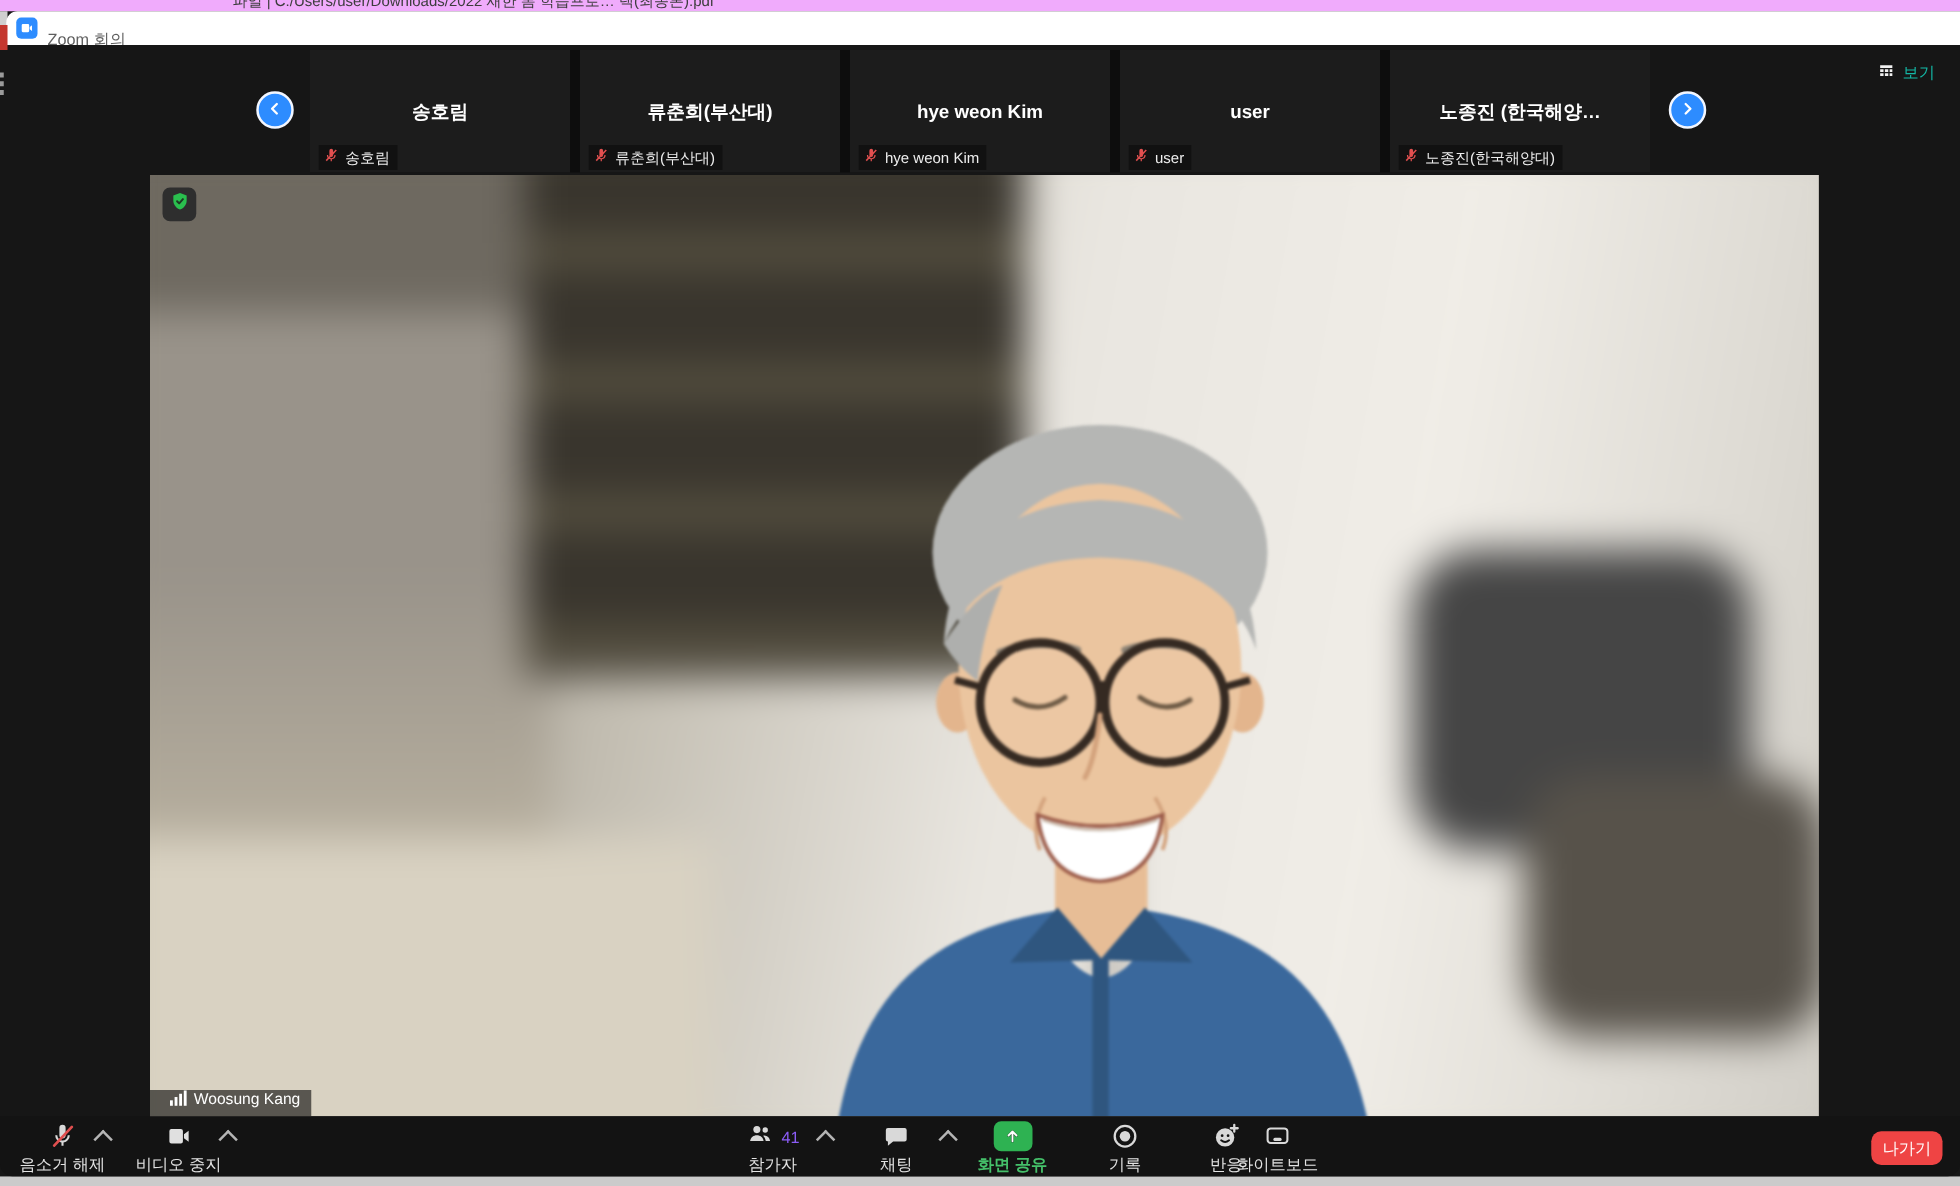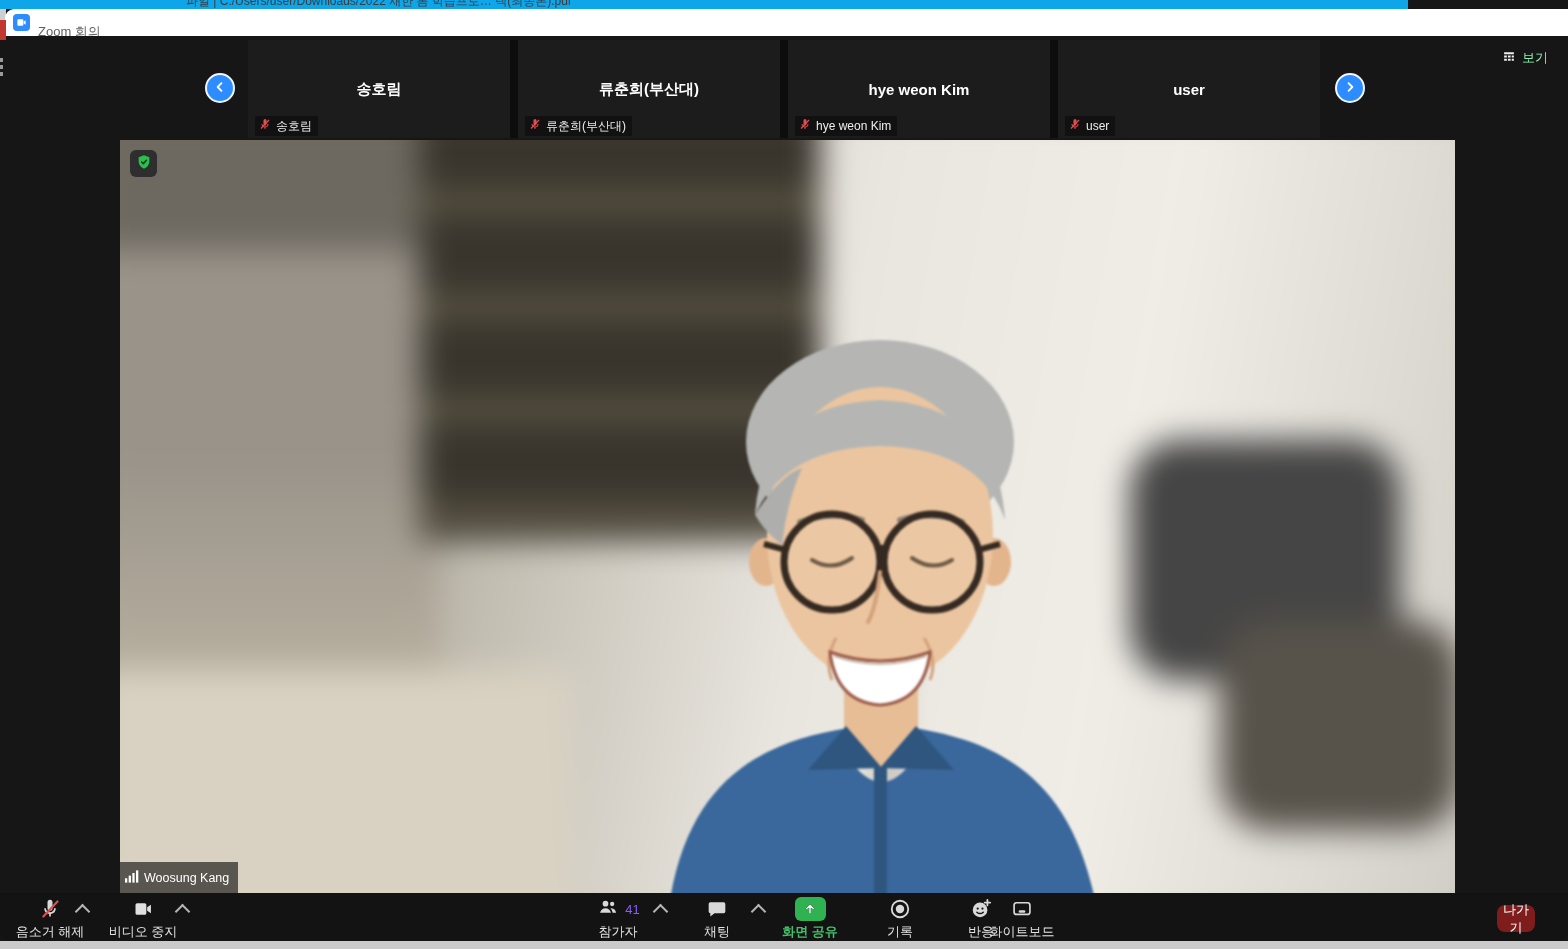--- a/index.html
+++ b/index.html
@@ -1,21 +1,21 @@
 <!DOCTYPE html>
 <html><head>
 <meta charset="utf-8">
 <style>
   html,body{margin:0;padding:0;}
   body{width:1568px;height:949px;overflow:hidden;position:relative;
        font-family:"Liberation Sans","DejaVu Sans",sans-serif;background:#161616;}
   .abs{position:absolute;}
 
   
-  .bg-strip{left:0;top:0;width:1408px;height:9px;background:#0ea5e9;overflow:hidden;z-index:1;}
+  .bg-strip{left:0;top:0;width:1568px;height:9px;background:#f0abfc;overflow:hidden;z-index:1;}
   .bg-strip-text{position:absolute;left:186px;top:-7px;font-size:12px;color:#3c3c3c;white-space:nowrap;}
   .edge-gray{left:0;top:9px;width:6px;height:11px;background:#cfcfcf;z-index:1;}
   .edge-red{left:0;top:20px;width:6px;height:20px;background:#c4372f;z-index:3;}
   .edge-grip{left:0;top:58px;width:3px;height:4px;background:#9a9a9a;z-index:3;
              box-shadow:0 7px 0 #9a9a9a,0 14px 0 #9a9a9a;}
 
   
   .titlebar{left:5px;top:9px;width:1563px;height:27px;background:#ffffff;
             border-top-left-radius:9px;display:flex;align-items:center;z-index:2;}
   .zoom-icon{width:17px;height:17px;margin-left:8px;border-radius:4px;background:#2d8cff;
@@ -28,54 +28,54 @@
   
   .strip{position:absolute;left:248px;top:4px;width:1072px;height:98px;display:flex;gap:8px;background:#0d0d0d;}
   .tile{flex:1;position:relative;background:#1c1c1c;display:flex;align-items:center;justify-content:center;}
   .tile-name{font-size:15px;font-weight:bold;color:#ffffff;white-space:nowrap;overflow:hidden;max-width:168px;}
   .tile-chip{position:absolute;left:7px;bottom:2px;height:20px;display:flex;align-items:center;gap:5px;
              background:rgba(16,16,16,.88);padding:0 6px 0 4px;font-size:12px;color:#ededed;white-space:nowrap;z-index:4;}
   .nav-arrow{position:absolute;top:37px;width:30px;height:30px;border-radius:50%;background:#2d8cff;
              border:2px solid #f2f6ff;display:flex;align-items:center;justify-content:center;cursor:pointer;padding:0;}
   .nav-arrow.left{left:205px;} .nav-arrow.right{left:1335px;}
   .view-btn{position:absolute;left:1502px;top:11px;height:22px;display:flex;align-items:center;gap:6px;
-            color:#86efac;font-size:13px;cursor:pointer;}
+            color:#14b8a6;font-size:13px;cursor:pointer;}
 
   
   .video{position:absolute;left:120px;top:104px;width:1335px;height:753px;overflow:hidden;background:#8f897d;}
   .vbg{position:absolute;inset:-30px;filter:blur(16px);}
   .vbg-base{position:absolute;inset:0;background:linear-gradient(100deg,#8f897d 0%,#a19b8f 16%,#c4bfb3 32%,
             #e9e6e0 52%,#f0ede7 72%,#dedbd4 88%,#cfccc5 100%);}
   .shelf-left{position:absolute;left:0;top:0;width:350px;height:580px;
               background:linear-gradient(180deg,#6e6960 0 140px,#99938a 140px 60%,#b9b1a0 100%);}
   .shelf-dark{position:absolute;left:330px;top:0;width:400px;height:430px;
               background:repeating-linear-gradient(180deg,#39352d 0 80px,#5a5443 80px 104px);}
   .floor-left{position:absolute;left:0;top:560px;width:480px;height:260px;background:#d9d2c2;}
   .blob-a{position:absolute;left:1040px;top:330px;width:270px;height:240px;background:#454545;border-radius:50px;}
   .blob-b{position:absolute;left:1130px;top:510px;width:240px;height:210px;background:#57524a;border-radius:50px;}
   .pole{position:absolute;left:795px;top:490px;width:7px;height:300px;background:#3e3a33;}
   .person{position:absolute;left:430px;top:160px;filter:blur(1.2px);}
 
   .shield-chip{position:absolute;left:10px;top:10px;width:27px;height:27px;border-radius:6px;
                background:#2e2e2e;display:flex;align-items:center;justify-content:center;cursor:pointer;}
-  .speaker-chip{position:absolute;left:0;bottom:0;height:31px;display:flex;align-items:center;gap:5px;
-                background:rgba(10,10,10,.62);padding:0 9px 0 5px;color:#fff;font-size:12.5px;}
+  .speaker-chip{position:absolute;left:0;bottom:0;height:21px;display:flex;align-items:flex-start;gap:5px;
+                background:rgba(10,10,10,.62);padding:0 9px 0 16px;color:#fff;font-size:12.5px;}
 
   
   .toolbar{position:absolute;left:0;top:857px;width:1568px;height:48px;background:#131313;
            border-bottom-left-radius:10px;border-bottom-right-radius:10px;}
   .tool{position:absolute;top:4px;width:110px;display:flex;flex-direction:column;align-items:center;
         gap:2px;cursor:pointer;transform:translateX(-55px);}
   .tool-iconrow{height:24px;display:flex;align-items:center;gap:5px;color:#d9d9d9;}
   .tool-label{font-size:13px;color:#e3e3e3;white-space:nowrap;}
   .tool-label.green{color:#45c06a;font-weight:bold;}
   .tool-count{font-size:13px;color:#8b5cf6;}
   .caret{position:absolute;width:9px;height:9px;border-right:2px solid #b5b5b5;border-bottom:2px solid #b5b5b5;
          transform:rotate(-135deg);cursor:pointer;}
-  .leave-btn{position:absolute;left:1497px;top:12px;width:38px;height:27px;background:#7f1d1d;border:none;
+  .leave-btn{position:absolute;left:1497px;top:12px;width:57px;height:27px;background:#ef4444;border:none;
              border-radius:8px;color:#ffffff;font-size:13px;cursor:pointer;font-family:inherit;
              display:flex;align-items:center;justify-content:center;}
   .share-badge{width:31px;height:24px;border-radius:6px;background:#2eb252;
                display:flex;align-items:center;justify-content:center;}
 
   .bottom-strip{left:0;top:941px;width:1568px;height:8px;background:#cbcbcb;z-index:0;}
 </style>
 </head>
 <body>
 
@@ -137,20 +137,30 @@
       </div>
     </div>
     <div class="tile">
       <div class="tile-name">user</div>
       <div class="tile-chip">
         <span><svg width="12" height="13" viewBox="0 0 24 24">
               <path fill="#e04f4f" d="M9 4a3 3 0 0 1 6 0v7a3 3 0 0 1-6 0zM5 11h2a5 5 0 0 0 10 0h2a7 7 0 0 1-6 6.9V21h-2v-3.1A7 7 0 0 1 5 11z"></path>
               <path stroke="#e04f4f" stroke-width="2.4" d="m4 20 16-17"></path>
             </svg></span>
         <span>user</span>
+      </div>
+    </div>
+    <div class="tile">
+      <div class="tile-name">노종진 (한국해양…</div>
+      <div class="tile-chip">
+        <span><svg width="12" height="13" viewBox="0 0 24 24">
+              <path fill="#e04f4f" d="M9 4a3 3 0 0 1 6 0v7a3 3 0 0 1-6 0zM5 11h2a5 5 0 0 0 10 0h2a7 7 0 0 1-6 6.9V21h-2v-3.1A7 7 0 0 1 5 11z"></path>
+              <path stroke="#e04f4f" stroke-width="2.4" d="m4 20 16-17"></path>
+            </svg></span>
+        <span>노종진(한국해양대)</span>
       </div>
     </div>
   </div>
 
   <button class="nav-arrow right">
     <span>
       <svg width="14" height="14" viewBox="0 0 24 24">
           <path fill="none" stroke="#fff" stroke-width="3.2" stroke-linecap="round" stroke-linejoin="round" d="M9.5 5.5 16 12l-6.5 6.5"></path>
         </svg>
     </span>

